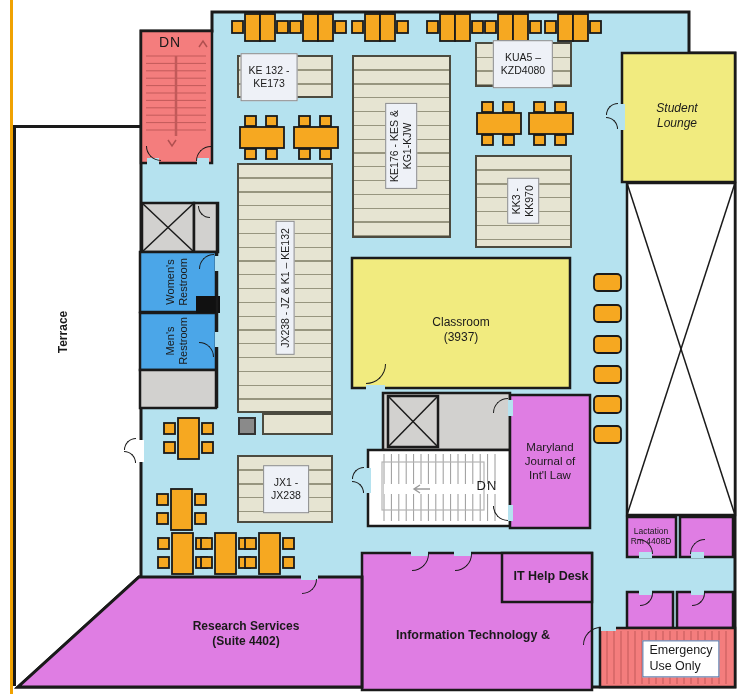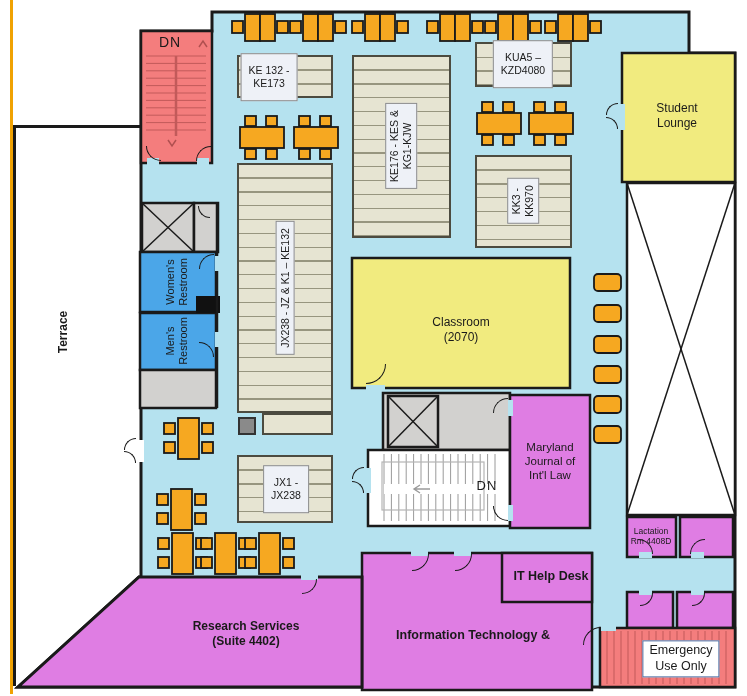--- a/index.html
+++ b/index.html
@@ -42,21 +42,21 @@
 
   .graybox{position:absolute;z-index:1;box-sizing:border-box;background:#8a8a8a;border:2px solid #333;}
 
   
   .arc{position:absolute;z-index:2;box-sizing:border-box;width:15px;height:15px;
        border-left:1.6px solid var(--wall);border-bottom:1.6px solid var(--wall);
        border-radius:0 0 0 100%;background:transparent;}
   .r90{transform:rotate(90deg);} .r180{transform:rotate(180deg);} .r270{transform:rotate(270deg);}
 
   .embox{position:absolute;z-index:3;transform:translate(-50%,-50%);background:#fff;
-         border:1.5px solid #4a6fa5;padding:2px 6px;font-size:12.5px;text-align:center;line-height:1.25;}
+         border:1.5px solid #4a6fa5;padding:2px 6px;font-size:12.5px;line-height:1.25;}
 </style>
 </head>
 <body>
 
 <div id="plan">
 
   <svg width="747" height="696" viewBox="0 0 747 696">
 
     <line x1="11.5" y1="0" x2="11.5" y2="694" stroke="var(--accent-line)" stroke-width="3"></line>
 
@@ -297,27 +297,27 @@
 
   <div class="vtext" style="left:177px;top:282px;">
     <div>Women's</div>
     <div>Restroom</div>
   </div>
   <div class="vtext" style="left:177px;top:341px;">
     <div>Men's</div>
     <div>Restroom</div>
   </div>
 
-  <div class="htext" style="left:677px;top:116px;">
+  <div class="htext" style="left:677px;top:116px;font-style:italic;">
     <div>Student</div>
     <div>Lounge</div>
   </div>
   <div class="htext" style="left:461px;top:330px;">
     <div>Classroom</div>
-    <div>(2070)</div>
+    <div>(3937)</div>
   </div>
   <div class="htext" style="left:550px;top:461px;font-size:11.5px;">
     <div>Maryland</div>
     <div>Journal of</div>
     <div>Int'l Law</div>
   </div>
   <div class="htext bold" style="left:547px;top:577px;font-size:12.5px;padding-left:8px;">IT Help Desk</div>
   <div class="htext bold" style="left:473px;top:636px;font-size:12.5px;">
     <div>Information Technology &amp;</div>
   </div>

